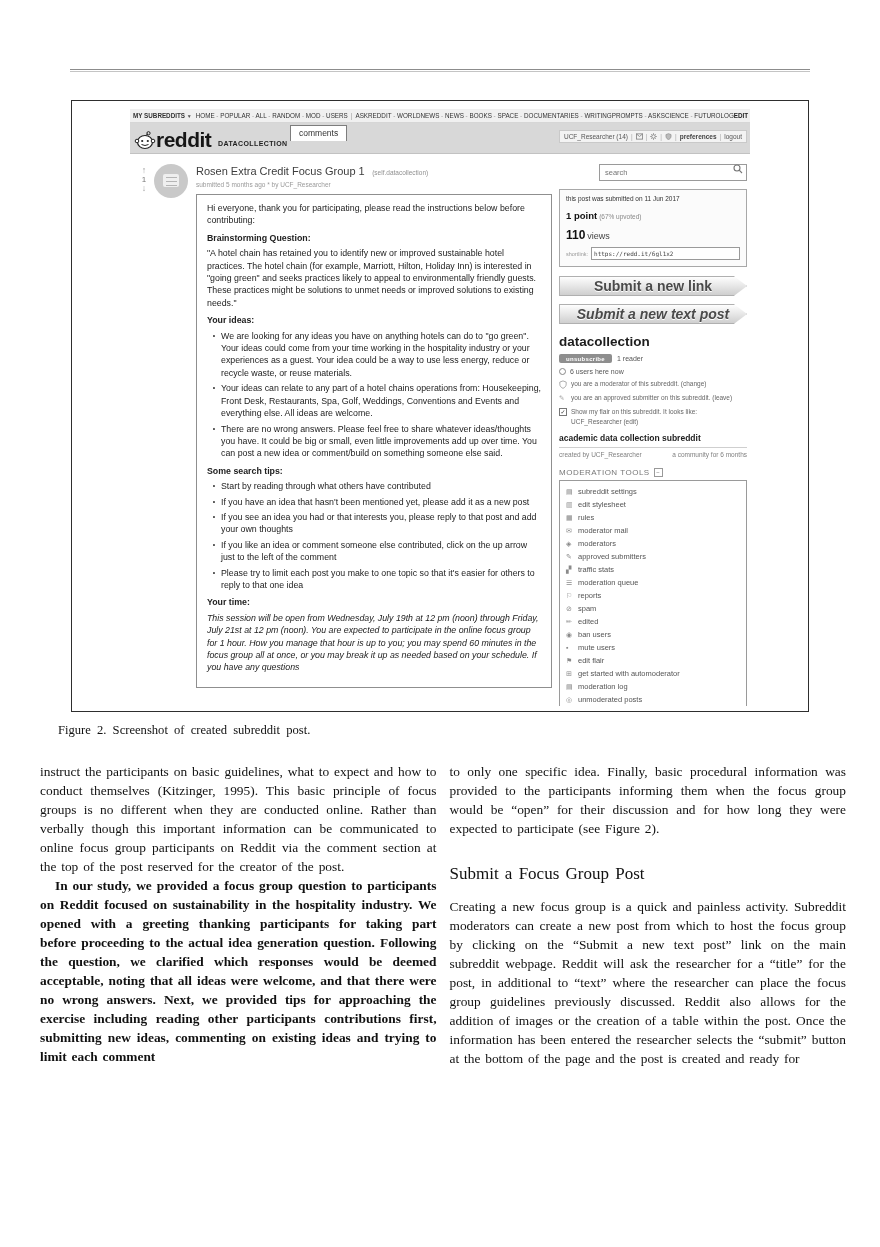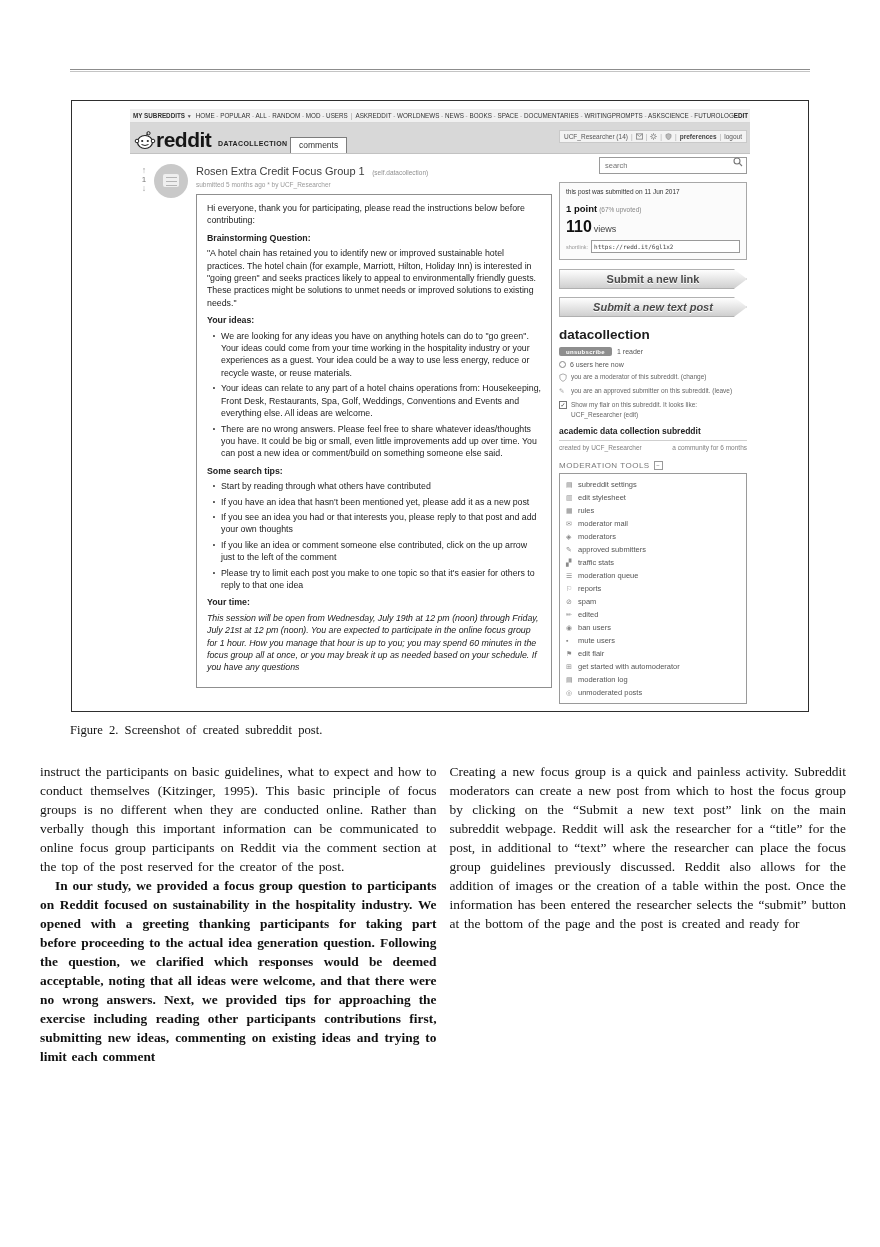--- a/index.html
+++ b/index.html
@@ -20,21 +20,21 @@
   .nav-link{color:#333;}
   .nav-pipe{color:#999;margin:0 3px;}
   .nav-spacer{flex:1 1 auto;}
   .nav-edit{font-weight:bold;color:#222;flex:0 0 auto;}
 
   
   .shot-header{position:relative;height:30px;background:#d8d8d8;border-bottom:1px solid #c2c2c2;}
   .logo-wrap{position:absolute;left:4px;bottom:3px;display:flex;align-items:flex-end;}
   .logo-text{font-weight:bold;font-size:21px;line-height:20px;color:#161616;letter-spacing:-0.5px;}
   .sr-name{position:absolute;left:88px;bottom:6px;font-size:7px;font-weight:bold;letter-spacing:0.4px;color:#1d1d1d;}
-  .tab-comments{position:absolute;left:160px;bottom:0;background:#fff;border:1px solid #7d7d7d;border-bottom:none;padding:2px 8px 3px 8px;font-size:8.5px;color:#333;}
+  .tab-comments{position:absolute;left:160px;bottom:12px;background:#fff;border:1px solid #7d7d7d;border-bottom:none;padding:2px 8px 3px 8px;font-size:8.5px;color:#333;}
   .user-strip{position:absolute;right:3px;top:7px;display:flex;align-items:center;background:#f3f3f3;border:1px solid #c9c9c9;padding:2px 4px;font-size:6.5px;color:#555;white-space:nowrap;}
   .user-strip .pipe{margin:0 3px;color:#aaa;}
   .user-strip .prefs{font-weight:bold;color:#444;}
   .ustrip-icon{display:inline-block;width:7px;height:7px;}
 
   
   .shot-content{display:flex;}
   .col-main{width:423px;padding-left:6px;box-sizing:border-box;}
   .col-side{width:197px;padding:0 3px 0 6px;box-sizing:border-box;}
 
@@ -61,37 +61,37 @@
   .selftext{margin-top:6px;margin-right:1px;border:1px solid #8f8f8f;background:#fff;padding:7px 10px 8px 10px;font-size:8.8px;line-height:12.4px;color:#222;}
   .tb-p{margin:0 0 5px 0;}
   .tb-h{font-weight:bold;margin:5px 0 3px 0;}
   .tb-ul{margin:0 0 4px 0;}
   .tb-li{display:flex;margin:0 0 3px 0;}
   .tb-bullet{flex:0 0 14px;text-align:center;font-size:7px;line-height:12.4px;color:#333;}
   .tb-litext{flex:1 1 auto;}
   .tb-italic{font-style:italic;}
 
   
-  .search-wrap{position:relative;padding-left:40px;}
+  .search-wrap{margin-top:7px;position:relative;padding-left:40px;}
   .search-input{width:100%;box-sizing:border-box;height:17px;border:1px solid #9a9a9a;background:#fff;font-size:7.5px;color:#555;padding:0 16px 0 5px;font-family:"Liberation Sans",sans-serif;outline:none;}
   .search-icon{position:absolute;right:4px;top:3px;}
 
   .side-info{margin-top:8px;border:1px solid #a8a8a8;background:#fbfbfb;padding:5px 6px 6px 6px;}
   .si-submitted{font-size:6.5px;color:#333;}
   .si-points{margin-top:3px;}
   .si-points b{font-size:9.5px;color:#111;}
   .si-points span{font-size:6.5px;color:#888;margin-left:2px;}
   .si-views{margin-top:2px;}
-  .si-views b{font-size:16px;color:#111;}
+  .si-views b{font-size:12px;color:#111;}
   .si-views span{font-size:9px;color:#444;margin-left:2px;}
   .si-shortlink{margin-top:4px;display:flex;align-items:center;}
   .sl-label{font-size:5.5px;color:#999;margin-right:3px;flex:0 0 auto;}
   .sl-input{flex:1 1 auto;min-width:0;height:11px;border:1px solid #9a9a9a;font-family:"DejaVu Sans Mono",monospace;font-size:6px;color:#444;padding:0 2px;background:#fff;outline:none;}
 
-  .side-btn{margin-top:9px;height:18px;background:linear-gradient(#fefefe,#cfcfcf);border:1px solid #b0b0b0;display:flex;align-items:center;justify-content:center;font-size:11px;font-weight:bold;color:#4a4a4a;clip-path:polygon(0 0,93% 0,100% 50%,93% 100%,0 100%);text-shadow:0 1px 0 #fff;}
+  .side-btn{margin-top:9px;height:18px;background:linear-gradient(#fefefe,#cfcfcf);border:1px solid #b0b0b0;display:flex;align-items:center;justify-content:center;font-size:14px;font-weight:bold;color:#4a4a4a;clip-path:polygon(0 0,93% 0,100% 50%,93% 100%,0 100%);text-shadow:0 1px 0 #fff;}
   .side-btn + .side-btn{margin-top:8px;font-style:italic;}
 
   .sr-title{margin-top:10px;font-size:13.5px;font-weight:bold;color:#1d1d1d;}
   .sub-row{margin-top:5px;display:flex;align-items:center;}
   .unsub-btn{background:#8e8e8e;color:#fff;font-size:6px;font-weight:bold;padding:1.5px 7px;border-radius:2px;letter-spacing:0.3px;}
   .readers{font-size:7px;color:#555;margin-left:5px;}
   .users-now{margin-top:5px;font-size:7px;color:#555;display:flex;align-items:center;}
   .users-now .circ{display:inline-block;width:5px;height:5px;border:1px solid #888;border-radius:50%;margin-right:4px;}
 
   .side-note{margin-top:5px;font-size:6.5px;color:#666;display:flex;line-height:8.5px;}
@@ -102,21 +102,21 @@
   .sr-desc{margin-top:8px;font-size:8.5px;font-weight:bold;color:#1d1d1d;padding-bottom:4px;border-bottom:1px solid #cfcfcf;}
   .created-row{margin-top:3px;display:flex;justify-content:space-between;font-size:6.5px;color:#808080;}
 
   .modtools-title{margin-top:10px;font-size:8px;color:#777;letter-spacing:0.5px;display:flex;align-items:center;}
   .collapse-box{display:inline-block;width:7px;height:7px;border:1px solid #999;margin-left:4px;font-size:6px;line-height:6px;text-align:center;color:#777;}
   .tools-box{margin-top:3px;border:1px solid #9a9a9a;background:#fff;padding:4px 6px;}
   .tool-item{display:flex;align-items:center;height:13px;font-size:7.5px;color:#555;}
   .tool-icon{flex:0 0 12px;font-size:7px;color:#8a8a8a;}
 
   
-  .caption{position:absolute;left:70px;top:723px;font-size:12.6px;color:#111;word-spacing:3px;}
+  .caption{position:absolute;left:58px;top:723px;font-size:12.6px;color:#111;word-spacing:3px;}
   .article{position:absolute;left:40px;top:762px;width:806px;display:flex;gap:13px;color:#111;}
   .colL,.colR{flex:1 1 0;min-width:0;}
   .apara{font-size:13.4px;line-height:19px;text-align:justify;word-spacing:1.5px;margin:0;}
   .apara.indent{text-indent:15px;font-weight:bold;}
   .apara + .apara{margin-top:0;}
   .sec-heading{font-size:17px;font-weight:normal;margin:26px 0 13px 0;word-spacing:2px;}
 
   svg{display:block;}
 </style>
 </head>
@@ -386,16 +386,18 @@
   </div>
 
   <div class="caption">Figure 2. Screenshot of created subreddit post.</div>
 
   <div class="article">
     <div class="colL">
       <p class="apara">instruct the participants on basic guidelines, what to expect and how to conduct themselves (Kitzinger, 1995). This basic principle of focus groups is no different when they are conducted online. Rather than verbally though this important information can be communicated to online focus group participants on Reddit via the comment section at the top of the post reserved for the creator of the post.</p>
       <p class="apara indent">In our study, we provided a focus group question to participants on Reddit focused on sustainability in the hospitality industry. We opened with a greeting thanking participants for taking part before proceeding to the actual idea generation question. Following the question, we clarified which responses would be deemed acceptable, noting that all ideas were welcome, and that there were no wrong answers. Next, we provided tips for approaching the exercise including reading other participants contributions first, submitting new ideas, commenting on existing ideas and trying to limit each comment</p>
     </div>
     <div class="colR">
+      <p class="apara">to only one specific idea. Finally, basic procedural information was provided to the participants informing them when the focus group would be “open” for their discussion and for how long they were expected to participate (see Figure 2).</p>
+      <h2 class="sec-heading">Submit a Focus Group Post</h2>
       <p class="apara">Creating a new focus group is a quick and painless activity. Subreddit moderators can create a new post from which to host the focus group by clicking on the “Submit a new text post” link on the main subreddit webpage. Reddit will ask the researcher for a “title” for the post, in additional to “text” where the researcher can place the focus group guidelines previously discussed. Reddit also allows for the addition of images or the creation of a table within the post. Once the information has been entered the researcher selects the “submit” button at the bottom of the page and the post is created and ready for</p>
     </div>
   </div>
 </div>
 
 </body></html>

